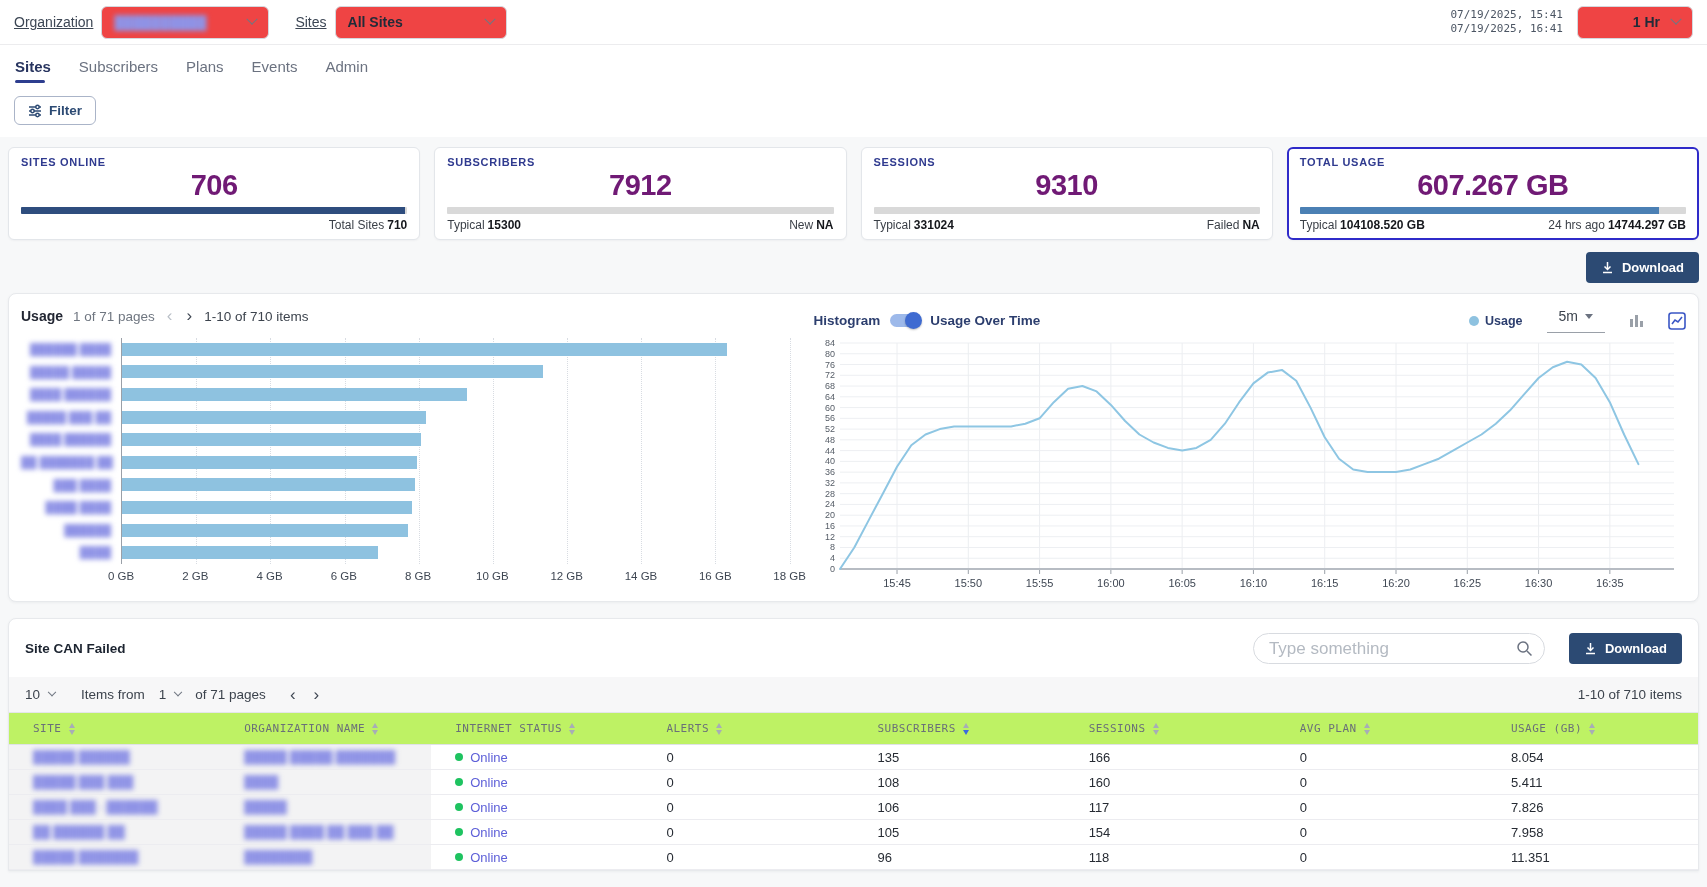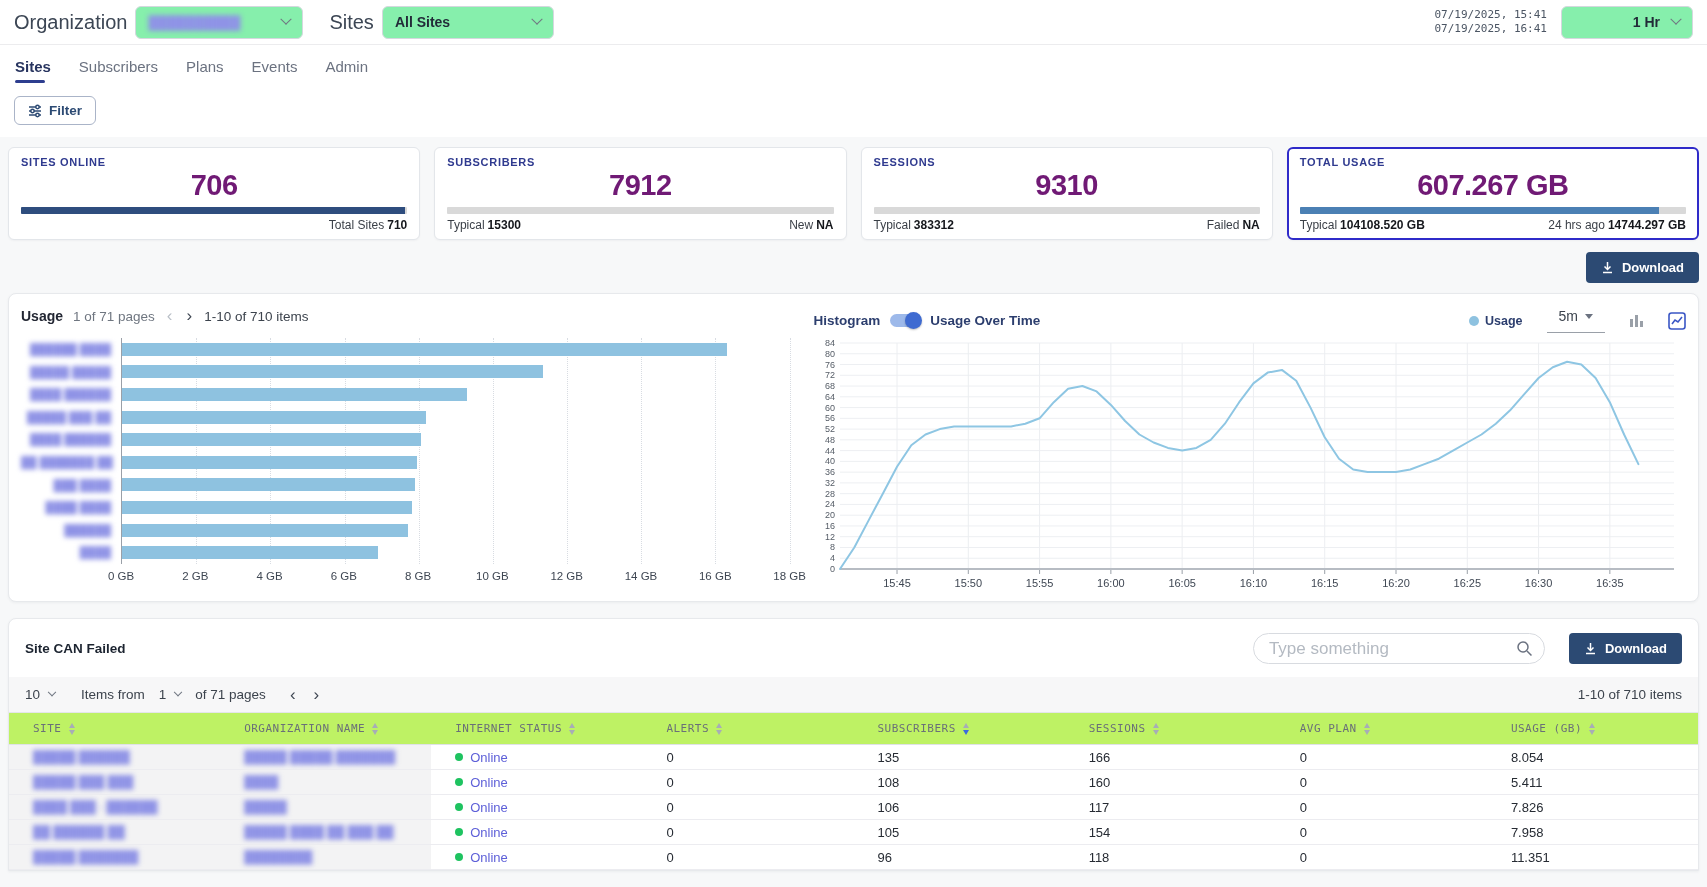--- a/index.html
+++ b/index.html
@@ -3,33 +3,33 @@
 <meta charset="utf-8">
 <style>
   * { margin:0; padding:0; box-sizing:border-box; }
   html,body { width:1707px; height:887px; overflow:hidden; background:#f7f8f9;
     font-family:"Liberation Sans", sans-serif; color:#1f2937; }
   .white { background:#fff; }
 
   
   .topbar { height:45px; background:#fff; display:flex; align-items:center; padding:0 14px;
     border-bottom:1px solid #ececee; }
-  .topbar .lbl { font-size:20px; color:#3c4654; margin-right:8px; }
+  .topbar .lbl { font-size:14px; color:#3c4654; margin-right:8px;text-decoration:underline; }
   .select { display:flex; align-items:center; justify-content:space-between; gap:10px;
-    border:1px solid #d4d8de; border-radius:6px; height:33px; padding:0 12px; background:#86efac;
+    border:1px solid #d4d8de; border-radius:6px; height:33px; padding:0 12px; background:#ef4444;
     font-size:14px; font-weight:bold; color:#222b38; cursor:pointer; }
   .sel-org { width:168px; margin-right:26px; }
   .sel-sites { width:172px; }
   .chev { width:8px; height:8px; border-right:1.6px solid #707782; border-bottom:1.6px solid #707782;
     transform:rotate(45deg) translate(-2px,-2px); flex:0 0 auto; }
   .chev.sm { width:6px; height:6px; }
   .top-right { margin-left:auto; display:flex; align-items:center; gap:14px; }
   .stamps { text-align:right; font-family:"DejaVu Sans Mono", monospace; font-size:11px;
     color:#4b5563; line-height:14px; }
-  .sel-range { width:132px; justify-content:flex-end; gap:12px; }
+  .sel-range { width:116px; justify-content:flex-end; gap:12px; }
 
   
   .tabs { background:#fff; display:flex; gap:28px; padding:0 15px; height:42px; align-items:center; }
   .tab { font-size:15px; color:#6b7280; cursor:pointer; position:relative; height:100%;
     display:flex; align-items:center; }
   .tab.active { color:#27345f; font-weight:bold; }
   .tab.active::after { content:""; position:absolute; left:0; right:6px; bottom:4px; height:3px;
     background:#2d3e8f; border-radius:2px; }
 
   
@@ -211,21 +211,21 @@
       <span><span>New</span><b>NA</b></span>
     </div>
   </div>
   <div class="card">
     <div class="card-label">SESSIONS</div>
     <div class="card-value">9310</div>
     <div class="card-bar">
         <div class="card-bar-fill" style="width: 0%; background: rgb(217, 217, 217);"></div>
       </div>
     <div class="card-foot">
-      <span><span>Typical</span><b>383312</b></span>
+      <span><span>Typical</span><b>331024</b></span>
       <span><span>Failed</span><b>NA</b></span>
     </div>
   </div>
   <div class="card selected">
     <div class="card-label">TOTAL USAGE</div>
     <div class="card-value">607.267 GB</div>
     <div class="card-bar">
         <div class="card-bar-fill" style="width: 93%; background: rgb(75, 128, 180);"></div>
       </div>
     <div class="card-foot">

